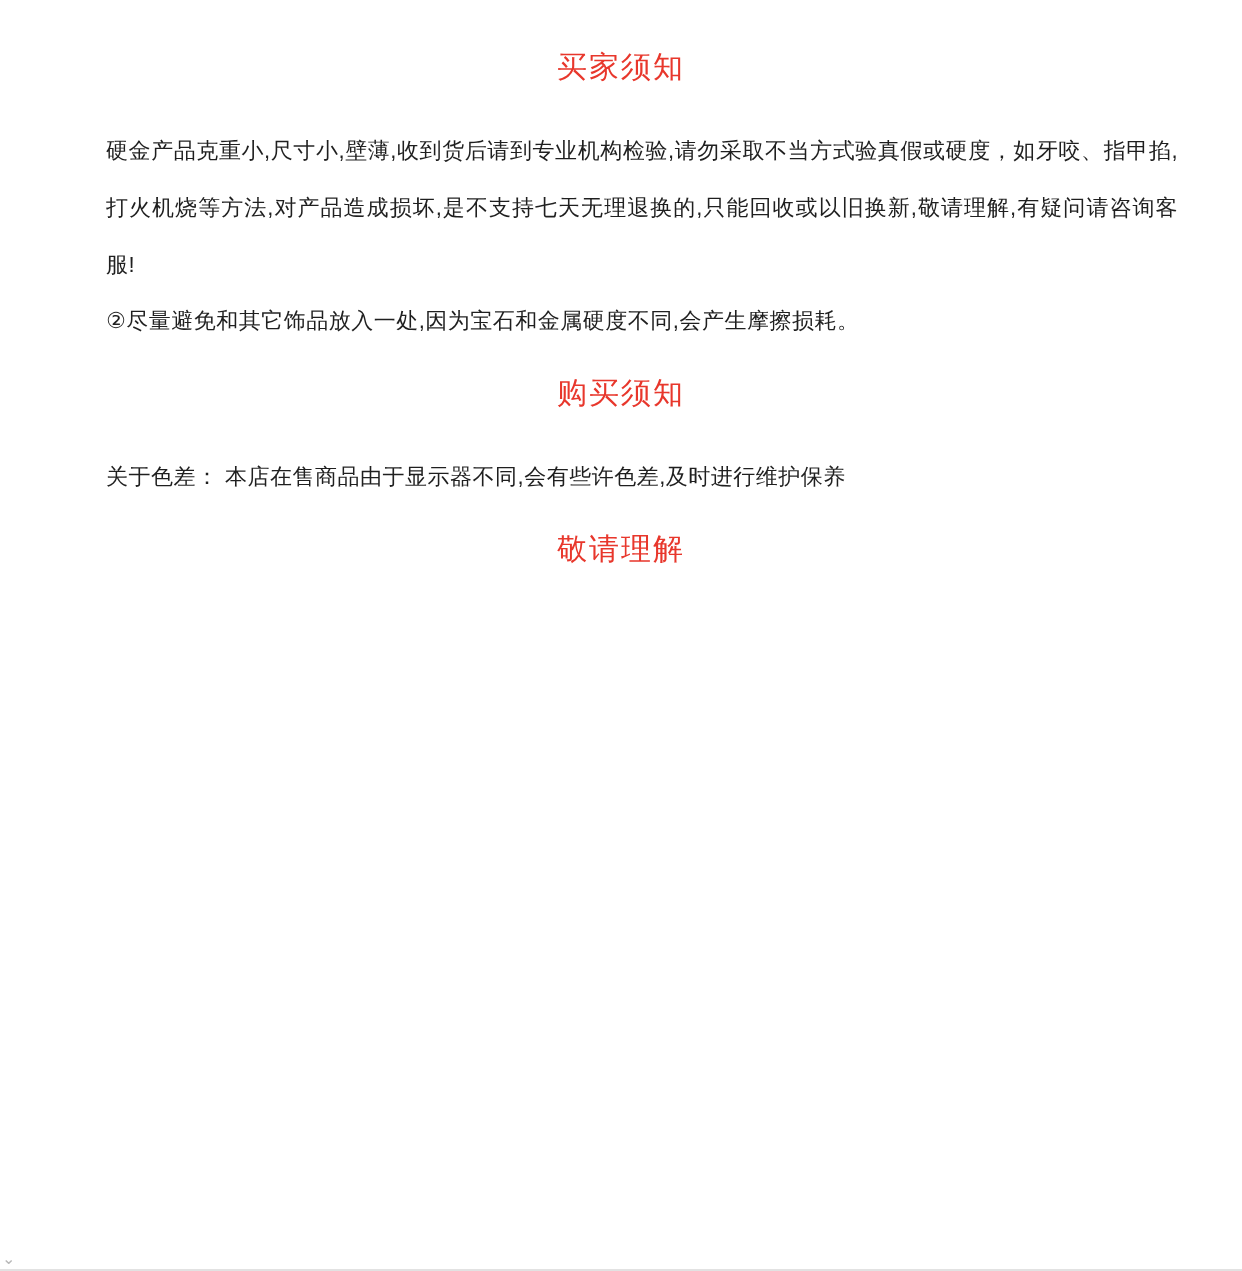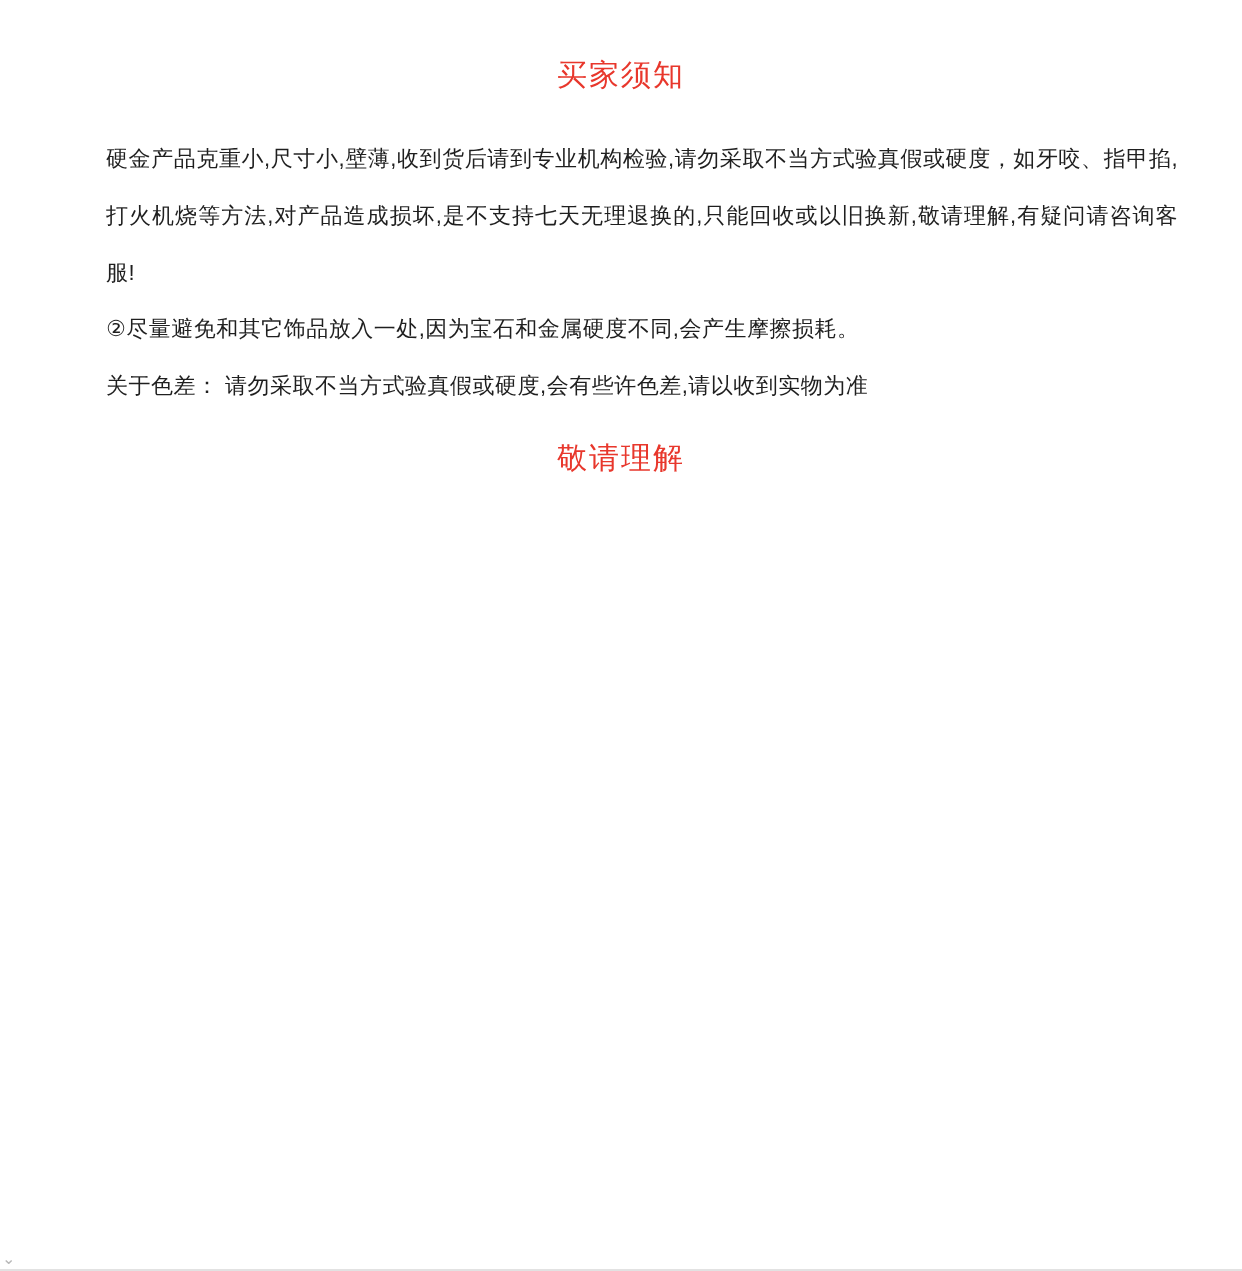--- a/index.html
+++ b/index.html
@@ -19,21 +19,21 @@
   }
   .section-heading {
     font-size: 30px;
     font-weight: 500;
     color: #e8372c;
     text-align: center;
     letter-spacing: 2px;
     margin: 26px 0 40px 0;
     line-height: 1.1;
   }
-  .section:first-of-type .section-heading { margin-top: 8px; }
+  .section:first-of-type .section-heading { margin-top: 0; }
   .paragraph {
     font-size: 22px;
     color: #1f1f1f;
     line-height: 2.58;
     padding: 0 64px 0 106px;
     text-align: justify;
     letter-spacing: 0.5px;
   }
   .paragraph + .paragraph { margin-top: 5px; margin-left: 23px; }
   .bottom-edge {
@@ -63,21 +63,22 @@
   <div class="section">
     <h2 class="section-heading">买家须知</h2>
     <p class="paragraph">硬金产品克重小,尺寸小,壁薄,收到货后请到专业机构检验,请勿采取不当方式验真假或硬度，如牙咬、指甲掐,打火机烧等方法,对产品造成损坏,是不支持七天无理退换的,只能回收或以旧换新,敬请理解,有疑问请咨询客服!</p>
   </div>
 
   <div class="section">
     <p class="paragraph">②尽量避免和其它饰品放入一处,因为宝石和金属硬度不同,会产生摩擦损耗。</p>
   </div>
 
   <div class="section">
-    <p class="paragraph">关于色差： 请勿采取不当方式验真假或硬度,会有些许色差,请以收到实物为准</p>
+    <h2 class="section-heading">购买须知</h2>
+    <p class="paragraph">关于色差： 本店在售商品由于显示器不同,会有些许色差,及时进行维护保养</p>
   </div>
 
   <div class="section">
     <h2 class="section-heading">敬请理解</h2>
   </div>
 
   <div class="corner-artifact">⌄</div>
   <div class="bottom-edge"></div>
 
 </div>

